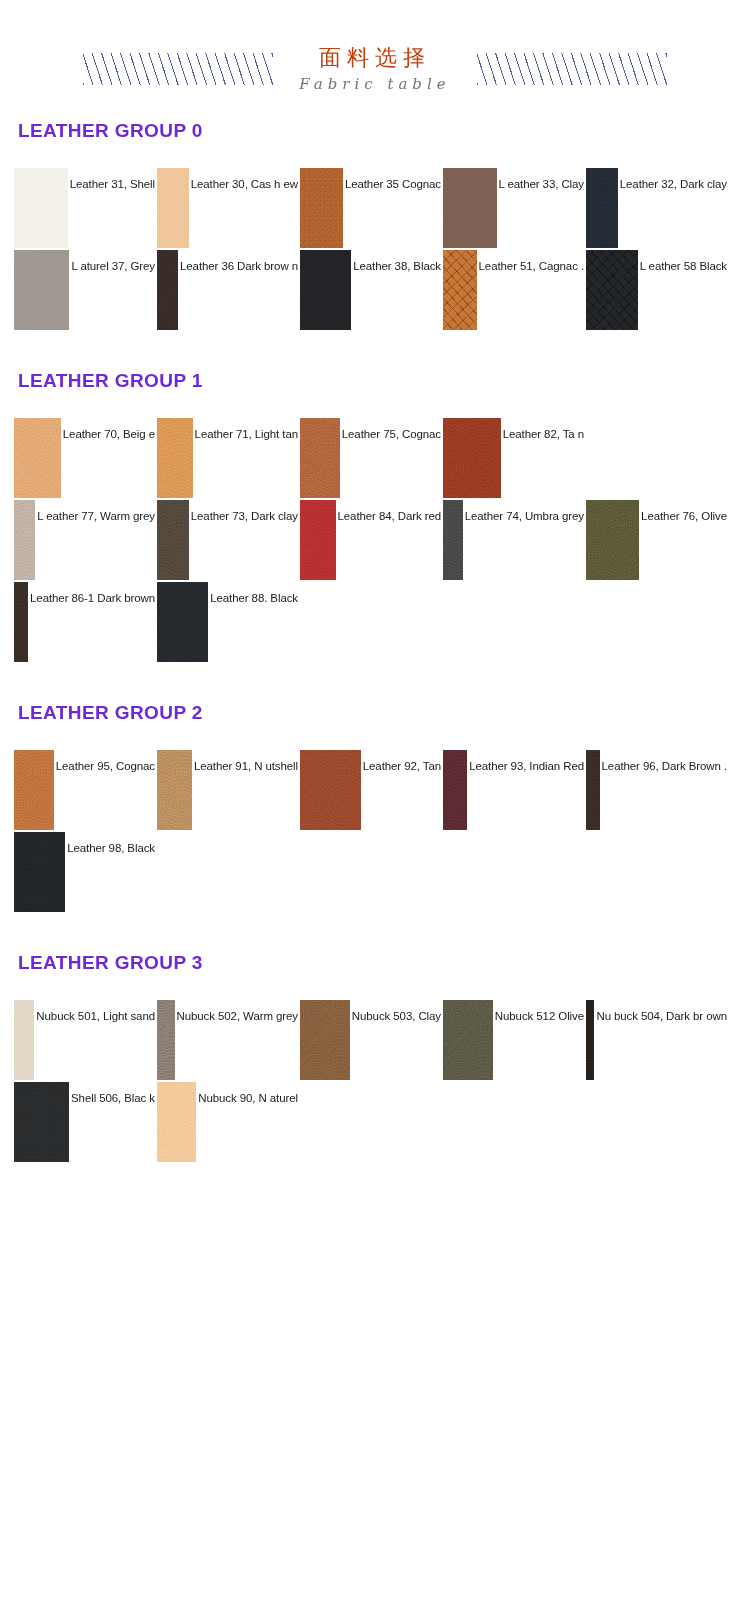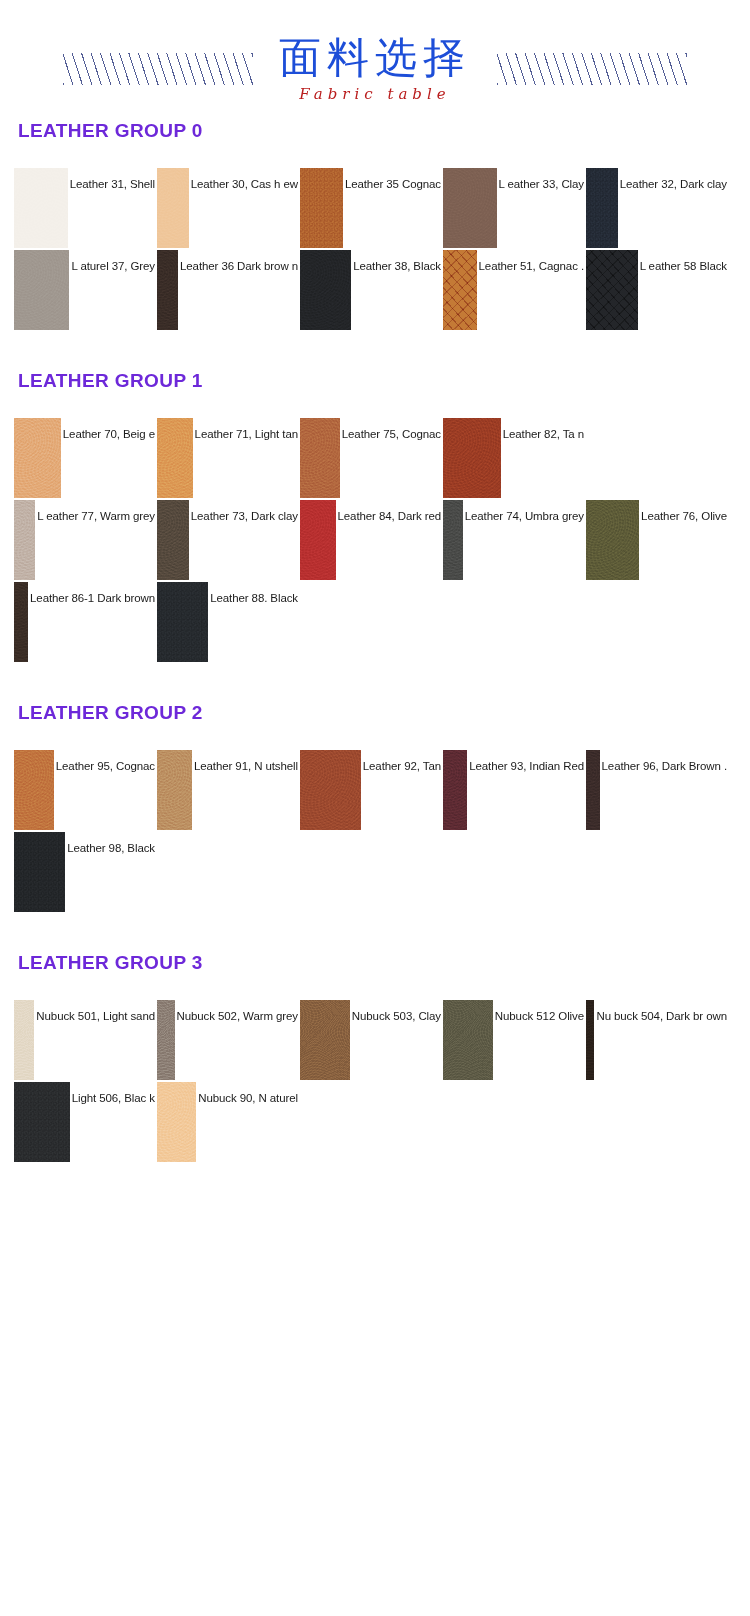--- a/index.html
+++ b/index.html
@@ -32,31 +32,31 @@
         72deg,
         #4a5590 0px, #4a5590 1px,
         rgba(255,255,255,0) 1px, rgba(255,255,255,0) 9px);
     opacity: .95;
   }
   .title-block {
     text-align: center;
     line-height: 1;
   }
   .title-cn {
-    font-size: 42px;
+    font-size: 22px;
     letter-spacing: 6px;
-    color: #1d4ed8;
+    color: #c2410c;
     font-family: "DejaVu Sans", sans-serif;
     font-weight: 500;
   }
   .title-en {
     margin-top: 8px;
     font-size: 15px;
     letter-spacing: 5px;
-    color: #b91c1c;
+    color: #737373;
     font-family: "DejaVu Serif", serif;
     font-style: italic;
   }
 
   
   .group {
     padding: 0 14px;
     margin-bottom: 40px;
   }
   .group-title {
@@ -285,21 +285,21 @@
           <div class="label">Nubuck 512 Olive</div>
         </div>
         <div class="cell">
           <div class="chip suede" style="background-color: rgb(43, 33, 27);"></div>
           <div class="label">Nu buck 504, Dark br own</div>
         </div>
       </div>
       <div class="swatch-row">
         <div class="cell">
           <div class="chip coarse" style="background-color: rgb(42, 44, 46);"></div>
-          <div class="label">Light 506, Blac k</div>
+          <div class="label">Shell 506, Blac k</div>
         </div>
         <div class="cell">
           <div class="chip grain" style="background-color: rgb(243, 202, 155);"></div>
           <div class="label">Nubuck 90, N aturel</div>
         </div>
       </div>
     </section>
   </div>
 
 </body></html>

